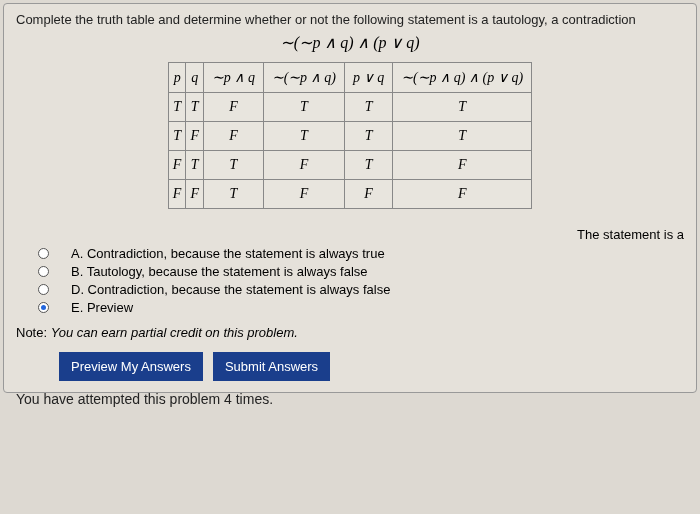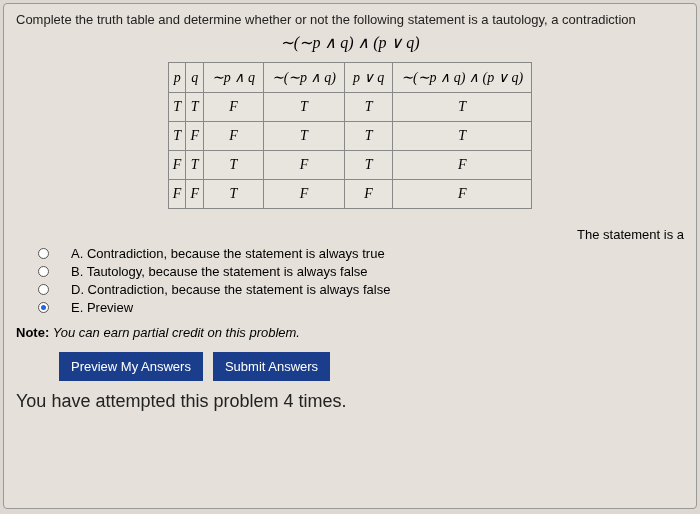--- a/index.html
+++ b/index.html
@@ -11,21 +11,21 @@
       height: 514px;
       overflow: hidden;
       padding: 0;
     }
     .container {
       background: #e5e1da;
       border: 1px solid #999;
       border-radius: 4px;
       margin: 3px;
       padding: 8px 12px;
-      height: 506px;
+      height: 390px;
     }
     .question-text {
       font-size: 13px;
       color: #222;
       margin-bottom: 6px;
     }
     .formula {
       text-align: center;
       font-family: "Times New Roman", serif;
       font-style: italic;
@@ -63,32 +63,32 @@
     }
     .radio {
       width: 11px; height: 11px; border: 1px solid #555; border-radius: 50%;
       display: inline-flex; align-items: center; justify-content: center;
       background: #fff;
     }
     .radio.selected::after {
       content: ""; width: 5px; height: 5px; background: #2266dd; border-radius: 50%;
     }
     .note { margin: 10px 0 12px 0; font-size: 13px; }
-    .note b { font-weight: bold; }
+    .note b { font-weight: normal; }
     .note-em { font-style: italic; }
     .buttons { margin: 8px 0 10px 0; display: flex; gap: 10px; padding-left: 43px; }
     .btn {
       background: #1a3e8c;
       color: #fff;
       font-size: 13px;
       padding: 7px 12px;
       border: none;
       font-family: Arial, sans-serif;
     }
-    .attempts { font-size: 18px; color: #222; margin-top: 2px; }
+    .attempts { font-size: 14px; color: #222; margin-top: 2px; }
   </style>
 </head>
 <body>
 
 <div class="container">
   <div class="question-text">Complete the truth table and determine whether or not the following statement is a tautology, a contradiction</div>
   <div class="formula">∼(∼p ∧ q) ∧ (p ∨ q)</div>
 
   <div class="table-wrap">
     <table>

